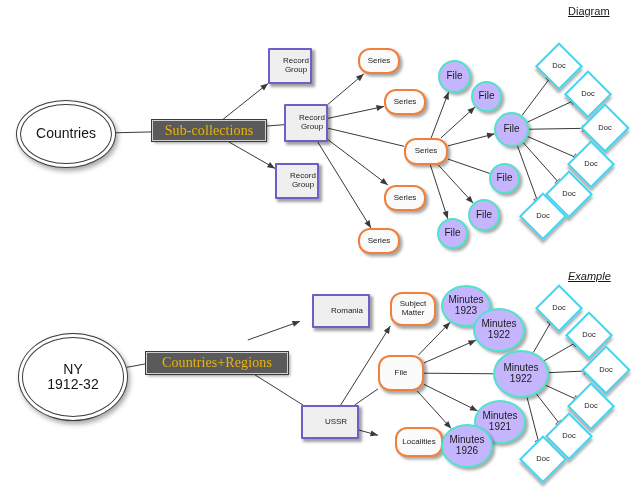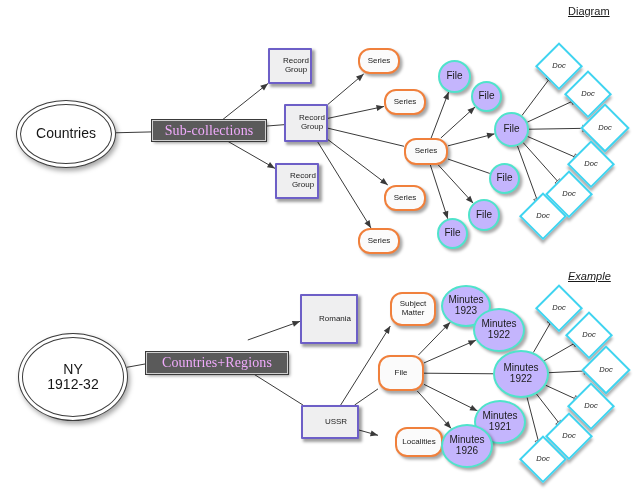--- a/index.html
+++ b/index.html
@@ -67,21 +67,21 @@
     border: 1.1px solid #3c3c3c;
     border-radius: 50%;
     pointer-events: none;
   }
 
   
   .node-label {
     background: #5a5a5a;
     border: 1.5px solid #cfcfcf;
     outline: 1px solid #3a3a3a;
-    color: #f0abfc;
+    color: #eab308;
     font-family: "Liberation Serif", serif;
     font-size: 14px;
     letter-spacing: 0.1px;
     box-shadow: 2px 2px 3px rgba(0,0,0,0.4);
   }
 
   
   .node-rg {
     background: #efeff0;
     border: 2.5px solid #6d5fc7;
@@ -105,21 +105,20 @@
     background: #c4b5fd;
     border: 2.2px solid #4fe3cb;
     border-radius: 50%;
     font-size: 10px;
     box-shadow: 2.5px 2.5px 3px rgba(0,0,0,0.33);
   }
 
   
   .node-doc {
     font-size: 7.5px;
-    font-style: italic;
   }
   .node-doc .diamond-shape {
     position: absolute;
     left: 50%; top: 50%;
     width: 70.7%;
     height: 70.7%;
     transform: translate(-50%,-50%) rotate(45deg);
     background: #ffffff;
     border: 2.2px solid #3fd4f0;
     box-shadow: 2.5px 2.5px 3px rgba(0,0,0,0.33);
@@ -301,21 +300,21 @@
       <div class="node node-file" style="left: 437px; top: 218px; width: 31px; height: 31px;"><span>File</span></div>
       <div class="node node-doc" style="left: 538px; top: 45px; width: 42px; height: 42px;"><div class="diamond-shape"></div><span class="doc-text">Doc</span></div>
       <div class="node node-doc" style="left: 567px; top: 73px; width: 42px; height: 42px;"><div class="diamond-shape"></div><span class="doc-text">Doc</span></div>
       <div class="node node-doc" style="left: 583px; top: 106px; width: 44px; height: 44px;"><div class="diamond-shape"></div><span class="doc-text">Doc</span></div>
       <div class="node node-doc" style="left: 570px; top: 143px; width: 42px; height: 42px;"><div class="diamond-shape"></div><span class="doc-text">Doc</span></div>
       <div class="node node-doc" style="left: 548px; top: 173px; width: 42px; height: 42px;"><div class="diamond-shape"></div><span class="doc-text">Doc</span></div>
       <div class="node node-doc" style="left: 522px; top: 195px; width: 42px; height: 42px;"><div class="diamond-shape"></div><span class="doc-text">Doc</span></div>
       <div class="node node-root" style="left: 18px; top: 333px; width: 110px; height: 88px;"><span>NY
 1912-32</span></div>
       <div class="node node-label" style="left: 146px; top: 340px; width: 142px; height: 22px; margin-top: 12px;"><span>Countries+Regions</span></div>
-      <div class="node node-rg" style="left: 300px; top: 294px; width: 58px; height: 50px;"><span>Romania</span></div>
+      <div class="node node-rg" style="left: 312px; top: 294px; width: 58px; height: 34px;"><span>Romania</span></div>
       <div class="node node-rg" style="left: 301px; top: 405px; width: 58px; height: 34px;"><span>USSR</span></div>
       <div class="node node-series" style="left: 390px; top: 292px; width: 46px; height: 34px;"><span>Subject
 Matter</span></div>
       <div class="node node-series" style="left: 378px; top: 355px; width: 46px; height: 36px;"><span>File</span></div>
       <div class="node node-series" style="left: 378px; top: 427px; width: 48px; height: 30px; margin-left: 17px;"><span>Localities</span></div>
       <div class="node node-file" style="left: 441px; top: 285px; width: 50px; height: 42px;"><span>Minutes
 1923</span></div>
       <div class="node node-file" style="left: 473px; top: 308px; width: 52px; height: 44px;"><span>Minutes
 1922</span></div>
       <div class="node node-file" style="left: 493px; top: 350px; width: 56px; height: 48px;"><span>Minutes

